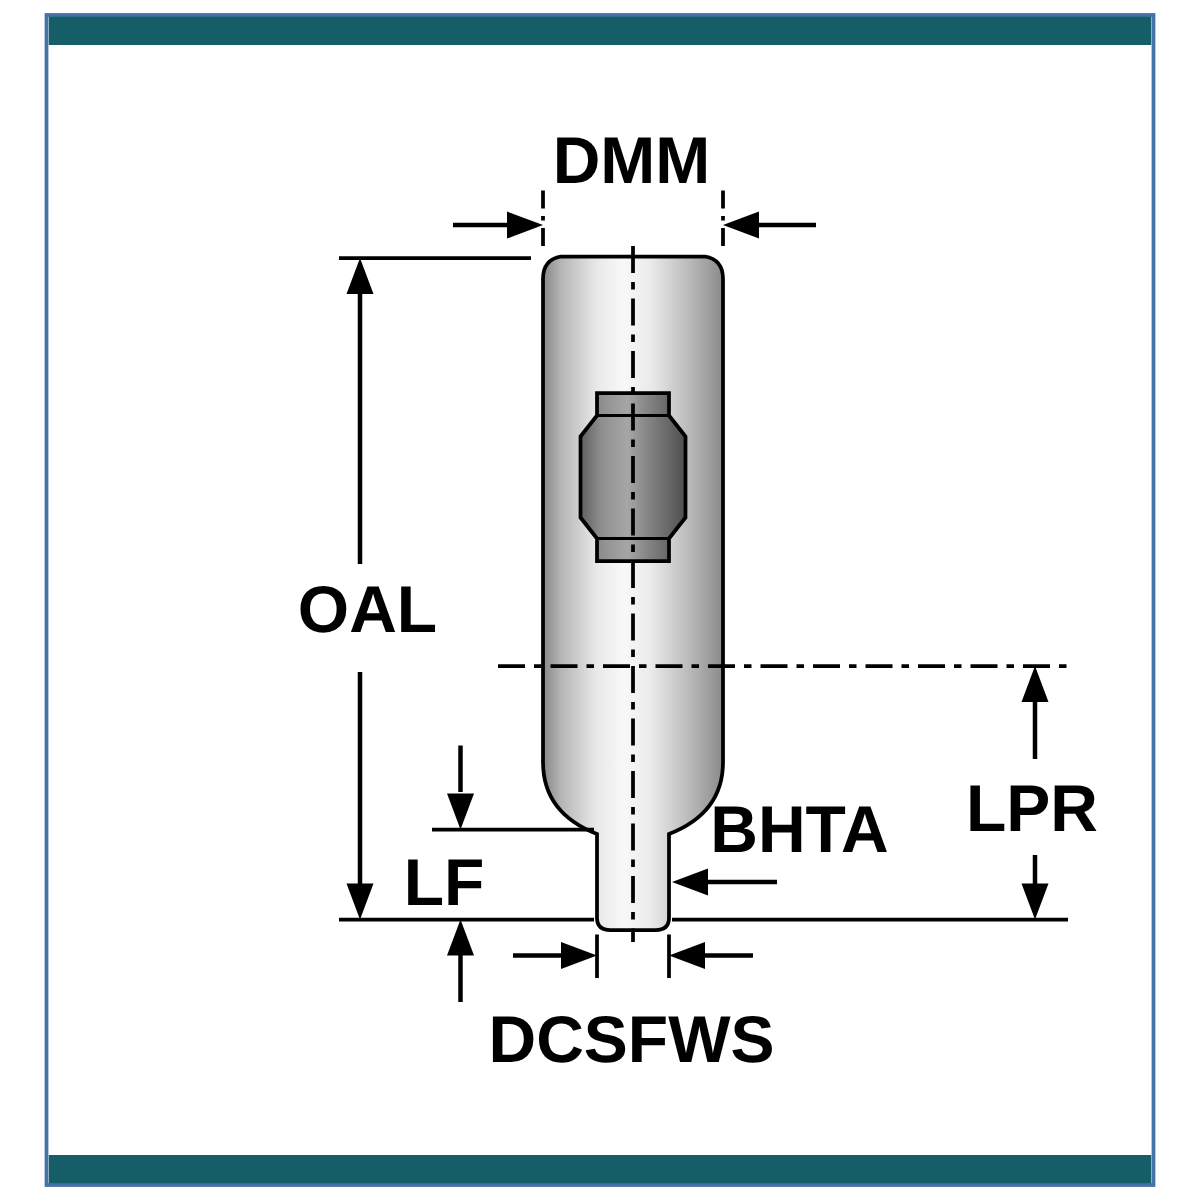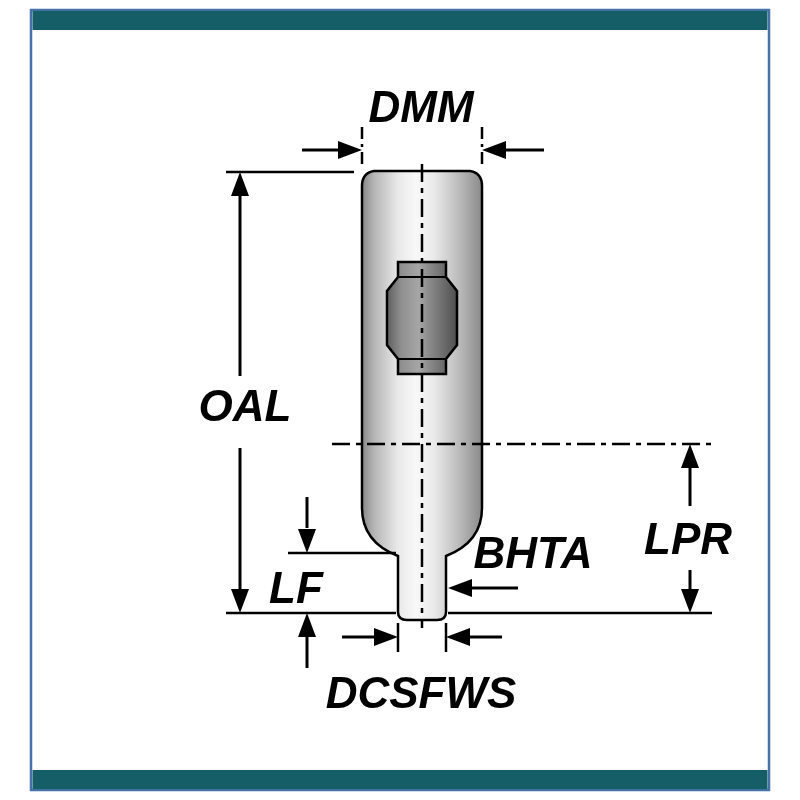--- a/index.html
+++ b/index.html
@@ -6,21 +6,20 @@
     margin: 0;
     padding: 0;
     background: #ffffff;
   }
   .stage {
     position: relative;
     width: 800px;
     height: 800px;
     background: #ffffff;
     overflow: hidden;
-    font-style: italic;
   }
   svg { display: block; }
   .dim-label {
     font-family: "Liberation Sans", sans-serif;
     font-weight: bold;
     font-size: 44px;
     fill: #000000;
   }
   .dim-line   { stroke: #000000; stroke-width: 3;   fill: none; }
   .ext-line   { stroke: #000000; stroke-width: 2.5; fill: none; }

